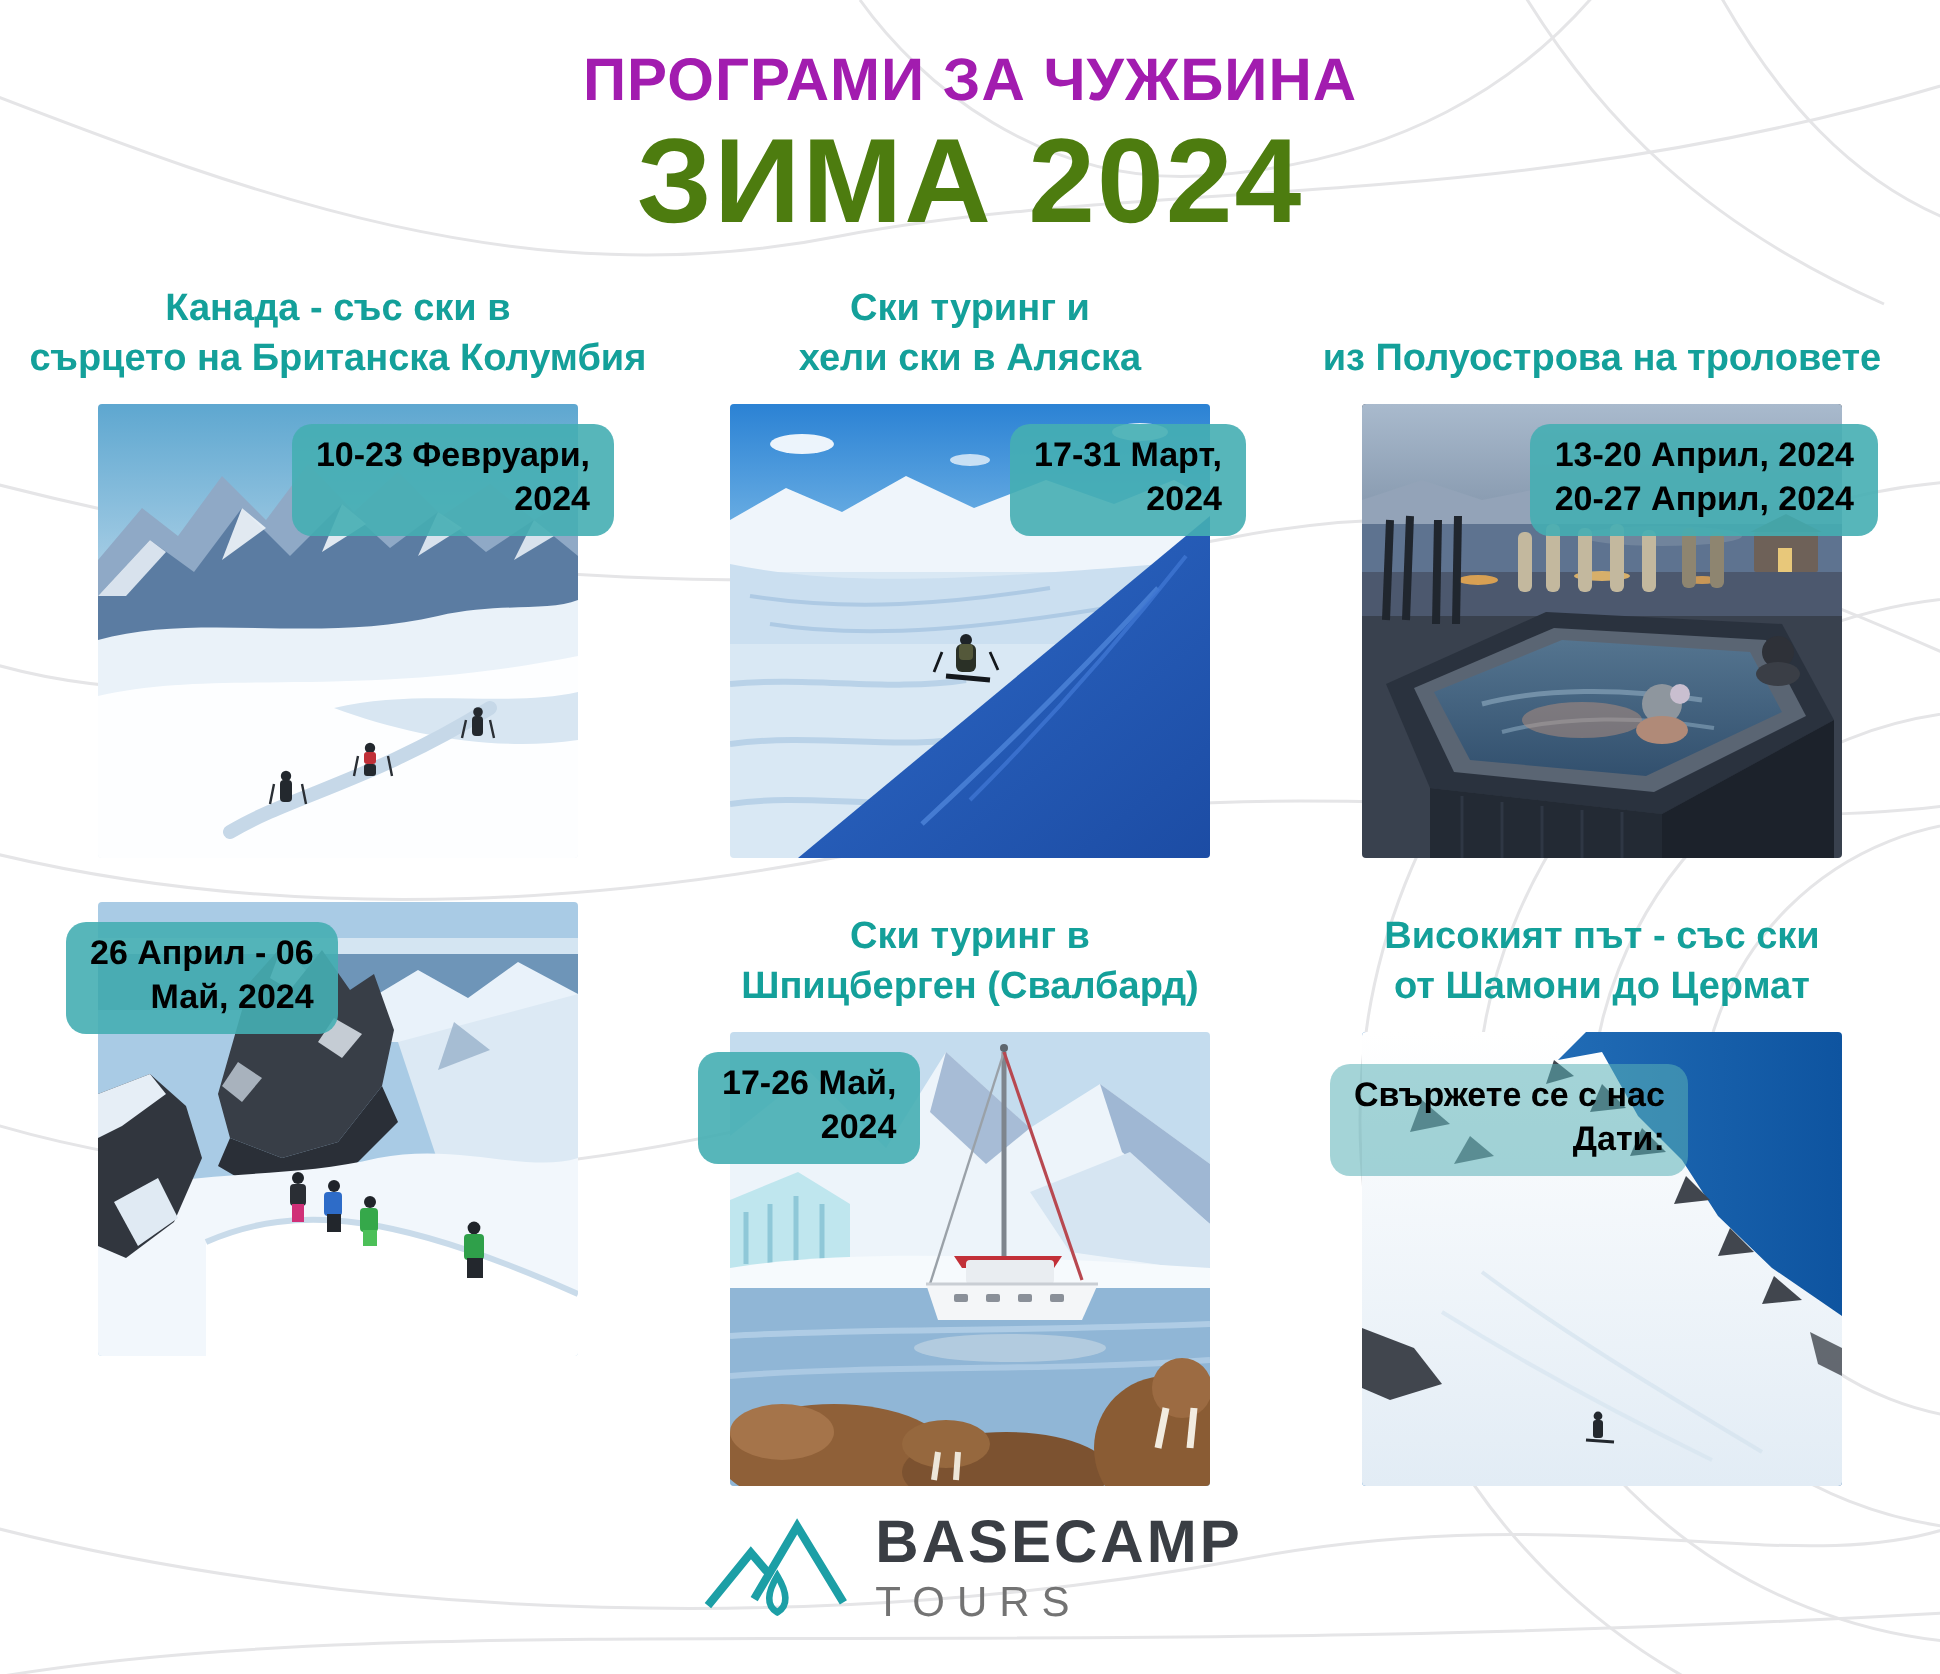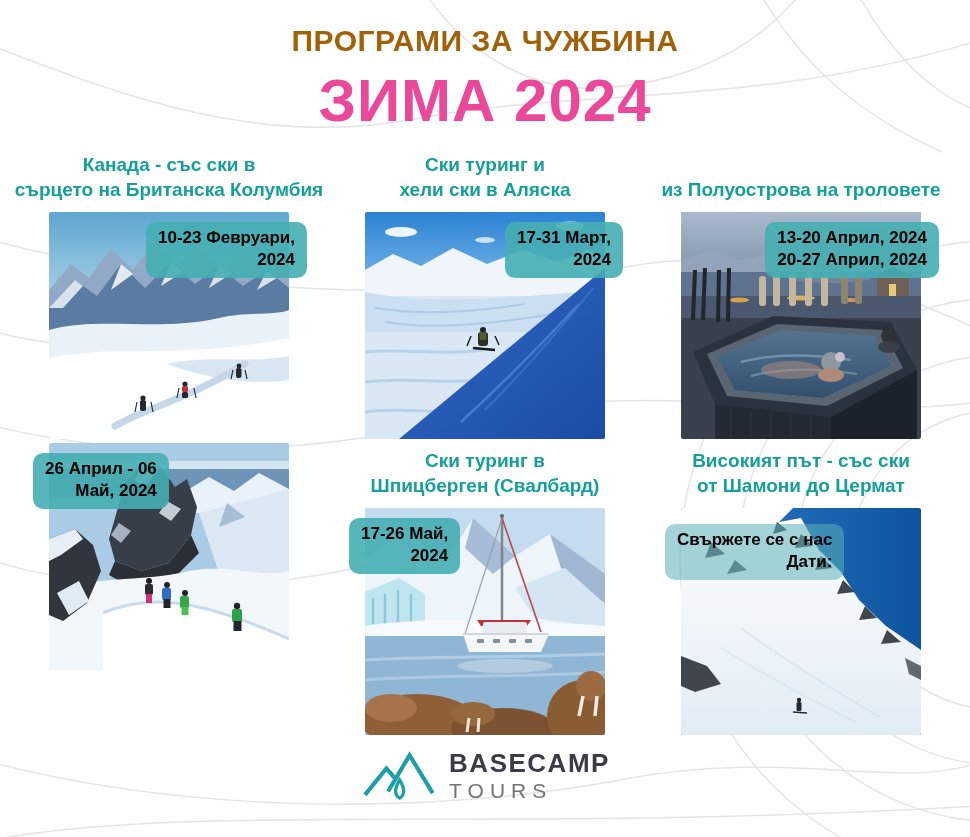--- a/index.html
+++ b/index.html
@@ -4,45 +4,45 @@
 <style>
   html,body{margin:0;padding:0;}
   body{
     width:970px;height:837px;position:relative;overflow:hidden;
     background:#ffffff;font-family:"Liberation Sans", sans-serif;
   }
   .bg-contours{position:absolute;inset:0;z-index:0;}
   .content{position:relative;z-index:1;}
 
   header{text-align:center;padding-top:24px;}
-  .title-sub{font-size:30px;font-weight:bold;color:#a16207;letter-spacing:.5px;}
-  .title-main{font-size:60px;font-weight:bold;color:#ec4899;line-height:1.02;letter-spacing:1px;margin-top:12px;}
-
-  .grid{display:grid;grid-template-columns:repeat(3,1fr);width:948px;margin:16px auto 0;row-gap:4px;}
+  .title-sub{font-size:30px;font-weight:bold;color:#a21caf;letter-spacing:.5px;}
+  .title-main{font-size:60px;font-weight:bold;color:#4d7c0f;line-height:1.02;letter-spacing:1px;margin-top:2px;}
+
+  .grid{display:grid;grid-template-columns:repeat(3,1fr);width:948px;margin:16px auto 0;row-gap:22px;}
   .card{display:flex;flex-direction:column;align-items:center;}
   .card-title{
     height:56px;display:flex;flex-direction:column;justify-content:flex-end;
     text-align:center;font-size:19px;font-weight:bold;color:#14A09A;
     line-height:1.36;margin-bottom:9px;white-space:nowrap;
   }
   .photo-wrap{position:relative;width:240px;height:227px;}
   svg.photo{width:100%;height:100%;display:block;border-radius:2px;}
 
   .badge{
     position:absolute;top:10px;background:rgba(69,174,178,0.9);color:#000000;
     font-weight:bold;font-size:17px;line-height:1.28;padding:5px 12px 7px;
     border-radius:10px;white-space:nowrap;text-align:right;
   }
   .badge.right{right:-18px;}
   .badge.left{left:-16px;}
   .badge.ghost{background:rgba(90,176,182,0.55);top:16px;}
 
   .logo{display:flex;align-items:center;justify-content:center;gap:13px;margin-top:8px;}
   .logo-text{display:flex;flex-direction:column;align-items:flex-start;}
-  .logo-name{font-size:26px;font-weight:bold;color:#3A3E44;letter-spacing:1.5px;line-height:1.1;}
+  .logo-name{font-size:30px;font-weight:bold;color:#3A3E44;letter-spacing:1.5px;line-height:1.1;}
   .logo-sub{font-size:21px;font-weight:normal;color:#737373;letter-spacing:6px;margin-top:3px;line-height:1;}
 </style>
 </head>
 <body>
 
 <svg class="bg-contours" width="970" height="837" viewBox="0 0 970 837" fill="none" stroke="#E5E5E7" stroke-width="1.5">
   <path d="M-10,45 C120,95 260,150 420,118 C580,88 760,108 980,40"></path>
   <path d="M430,0 C460,42 520,92 600,88 C700,82 762,40 800,-6"></path>
   <path d="M760,-6 C800,60 852,112 942,152"></path>
   <path d="M858,-6 C888,48 926,92 980,112"></path>

